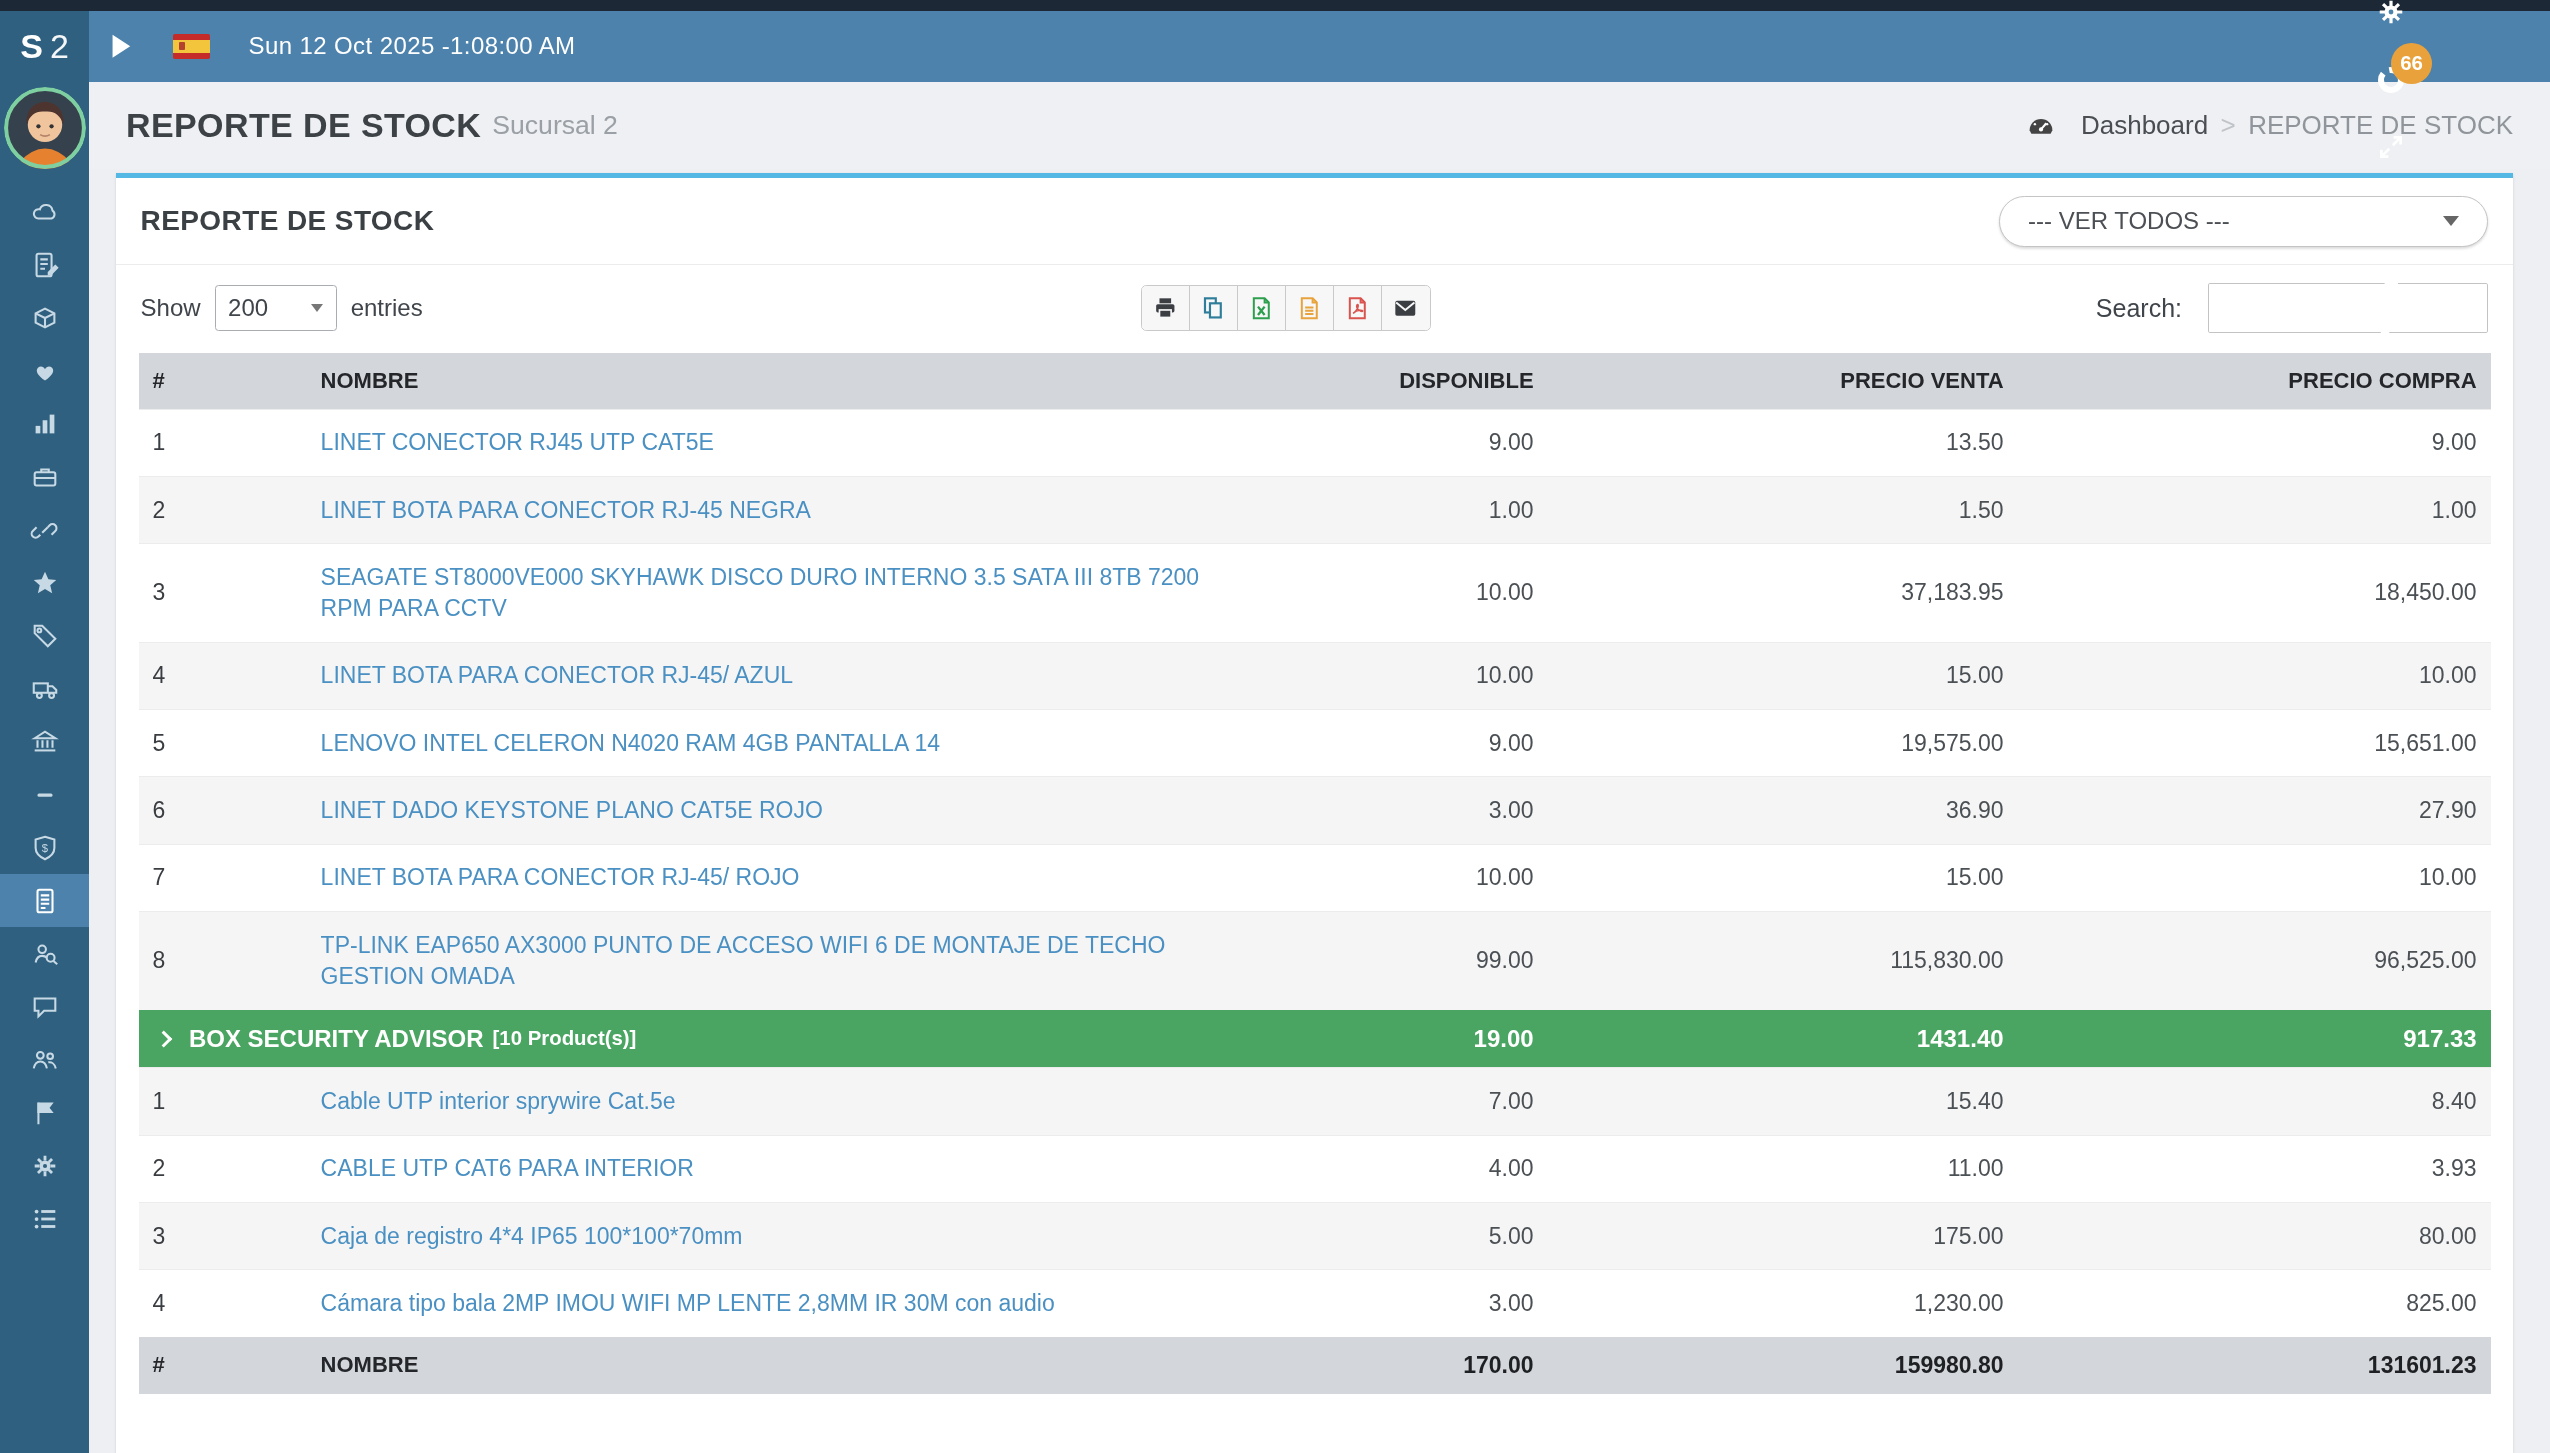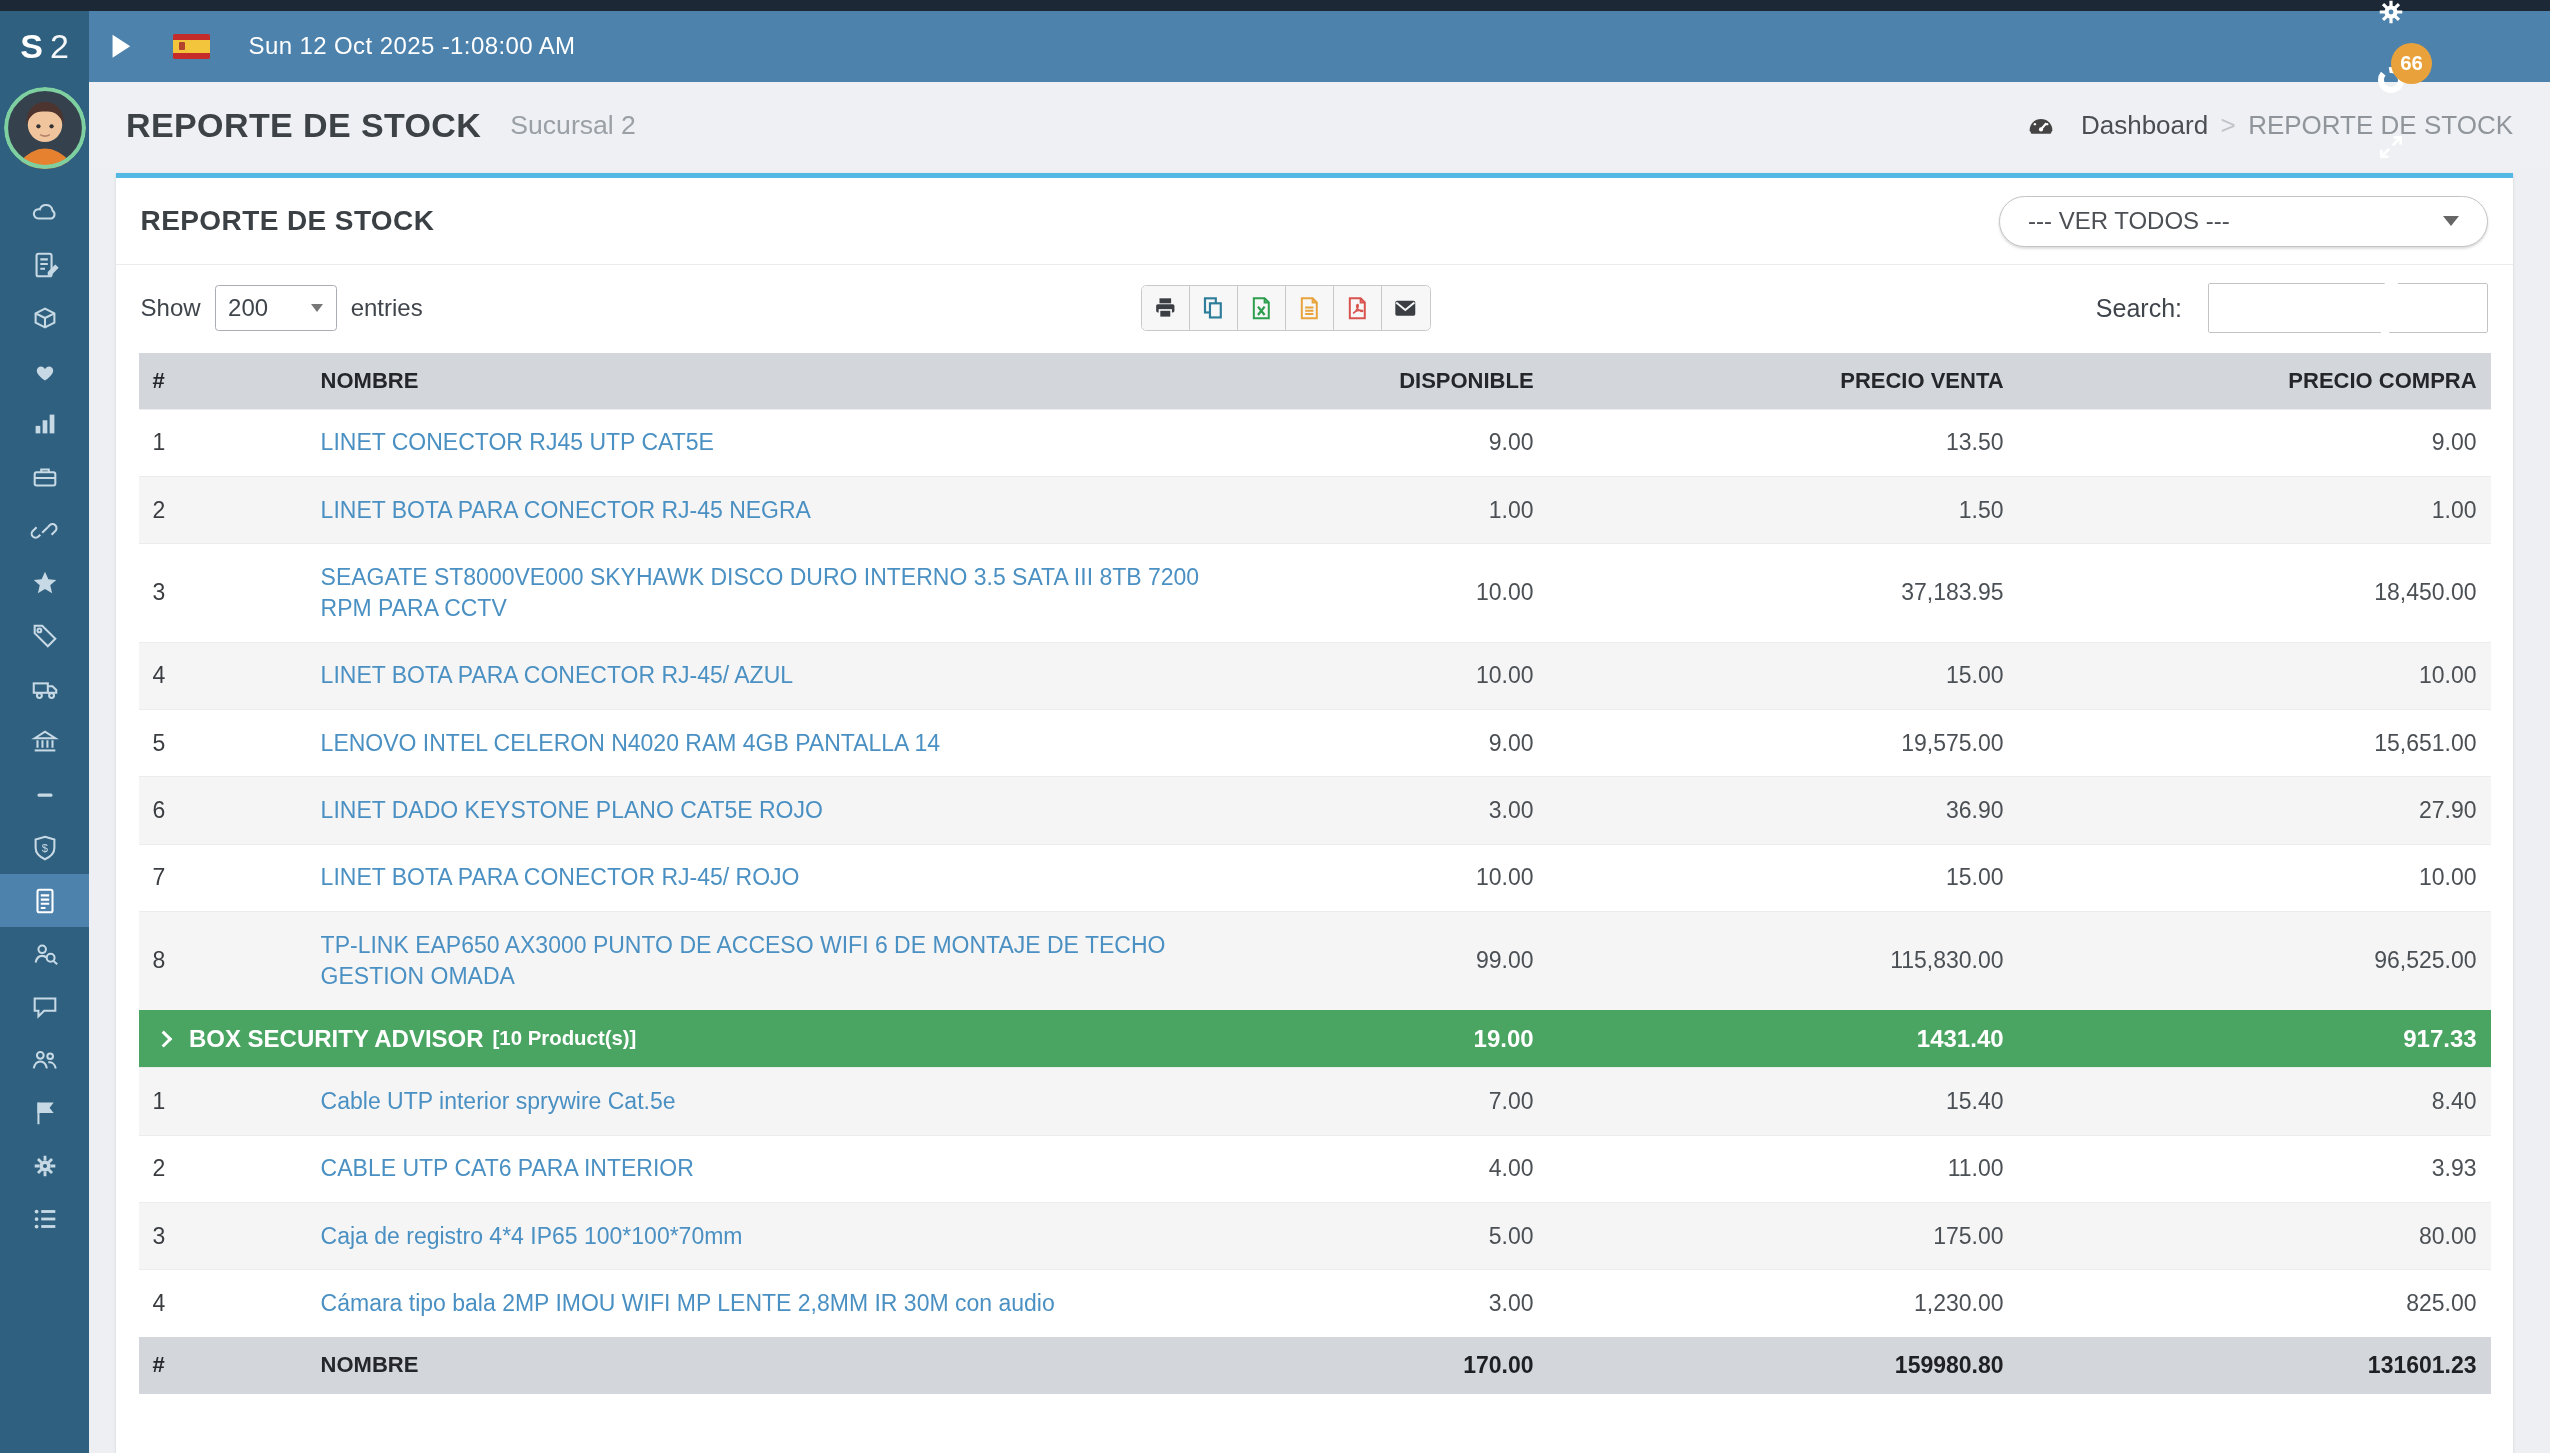--- a/index.html
+++ b/index.html
@@ -31,21 +31,21 @@
   .avatar { width: 82px; height: 82px; margin: 5.3px auto 16px; border-radius: 50%; overflow: hidden; display:block; }
   .side-items { display: flex; flex-direction: column; align-items: center; }
   .side-item { width: 89px; height: 53px; display: flex; align-items: center; justify-content: center; cursor: pointer; }
   .side-item svg { display: block; }
   .side-item.active { background: #4d82ac; }
 
   
   .main { margin-left: 89px; }
   .page-header { height: 87px; background: #eef0f3; display: flex; align-items: center; padding: 0 37px; }
   .page-title { font-size: 34px; font-weight: bold; color: #3d4247; letter-spacing: 0.4px; }
-  .page-subtitle { font-size: 26.6px; color: #9aa0a6; margin-left: 29px; }
+  .page-subtitle { font-size: 26.6px; color: #9aa0a6; margin-left: 11px; }
   .breadcrumb { margin-left: auto; display: flex; align-items: center; gap: 12.4px; font-size: 26px; }
   .crumb-home { color: #4a4e53; display: flex; align-items: center; gap: 26px; cursor: pointer; }
   .crumb-sep { color: #c0c3c7; }
   .crumb-current { color: #8f959a; }
 
   
   .panel { margin: 4.4px 37px 0 26.6px; background: #fff; border-top: 5.3px solid #54b8e4;
            box-shadow: 0 0.9px 2.7px rgba(0,0,0,.12); min-height: 1382px; }
   .panel-head { display: flex; align-items: center; justify-content: space-between; padding: 17.7px 25px; border-bottom: 0.9px solid #ececec; }
   .panel-title { font-size: 28px; font-weight: bold; color: #3b4045; letter-spacing: 0.4px; }

